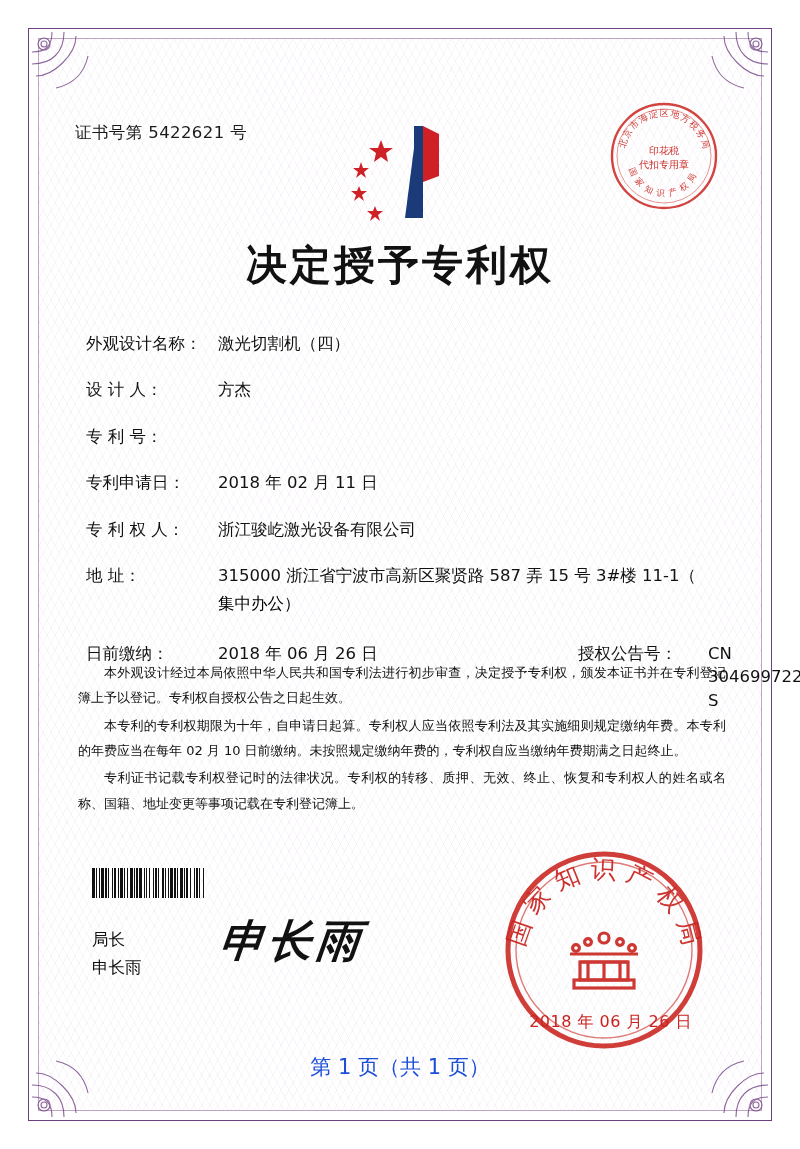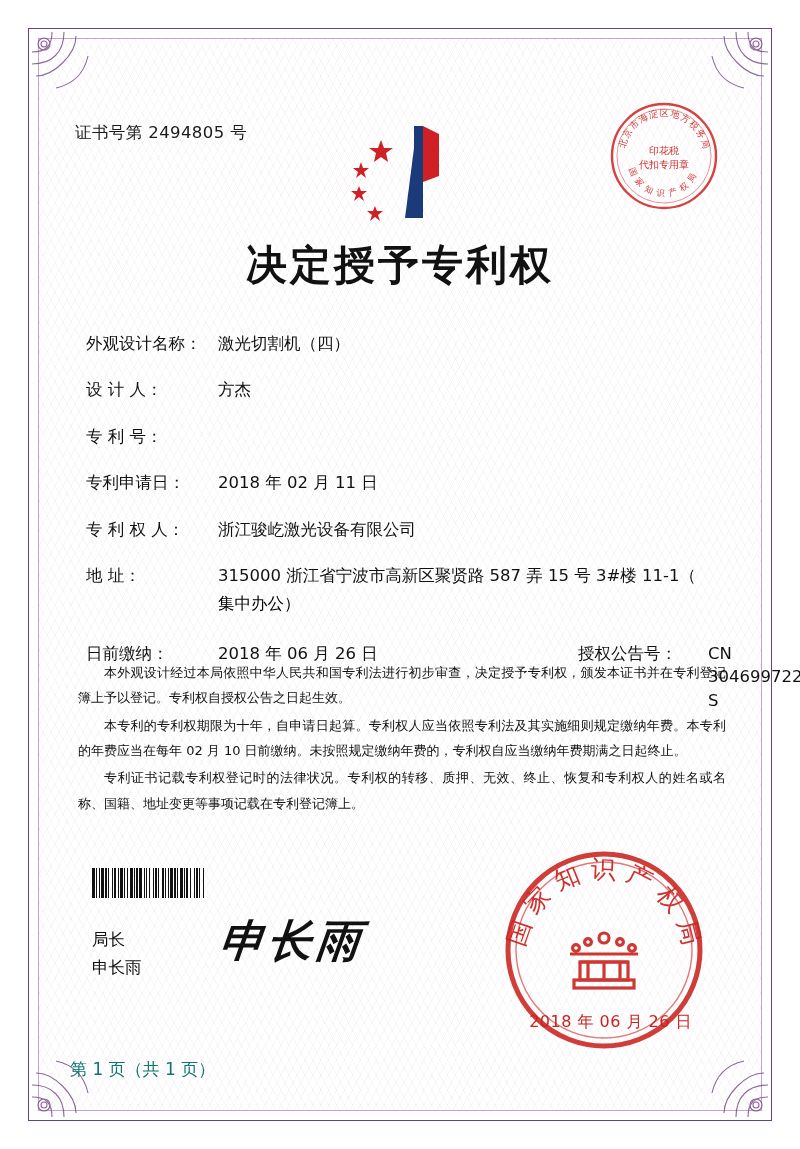--- a/index.html
+++ b/index.html
@@ -214,23 +214,23 @@
     font-size: 16px;
     color: #c9231e;
     letter-spacing: .5px;
     white-space: nowrap;
   }
 
   .page-foot {
     position: absolute;
     left: 0; right: 0;
     bottom: 8px;
-    text-align: left;
-    font-size: 17px;
-    color: #0f766e;
+    text-align: center;
+    font-size: 21px;
+    color: #1d4ed8;
   }
 </style>
 </head>
 <body>
 
 <div class="page">
 
   <div class="border-outer"></div>
   <div class="border-inner"></div>
   <div class="guilloche"></div>
@@ -279,21 +279,21 @@
         <circle cx="14" cy="14" r="6"></circle>
         <circle cx="14" cy="14" r="3"></circle>
         <path d="M6 46 C24 46 46 24 46 6"></path>
         <path d="M26 58 C44 54 54 44 58 26"></path>
       </g>
     </svg>
   </div>
 
   <div class="content">
 
-    <div class="cert-no">证书号第 2494805 号</div>
+    <div class="cert-no">证书号第 5422621 号</div>
 
     <div class="logo">
       <svg viewBox="0 0 130 110">
 
         <polygon points="79,8 88,8 88,100 79,100" fill="#1b3a7a"></polygon>
         <path d="M88 8 L104 16 L104 58 L88 64 Z" fill="#cf2026"></path>
         <path d="M88 64 L104 58 L88 100 Z" fill="#1b3a7a" opacity="0"></path>
         <polygon points="74,40 88,8 88,100 74,100" fill="#1b3a7a" opacity="0"></polygon>
         <path d="M79 30 L79 100 L70 100 Z" fill="#1b3a7a"></path>
 

